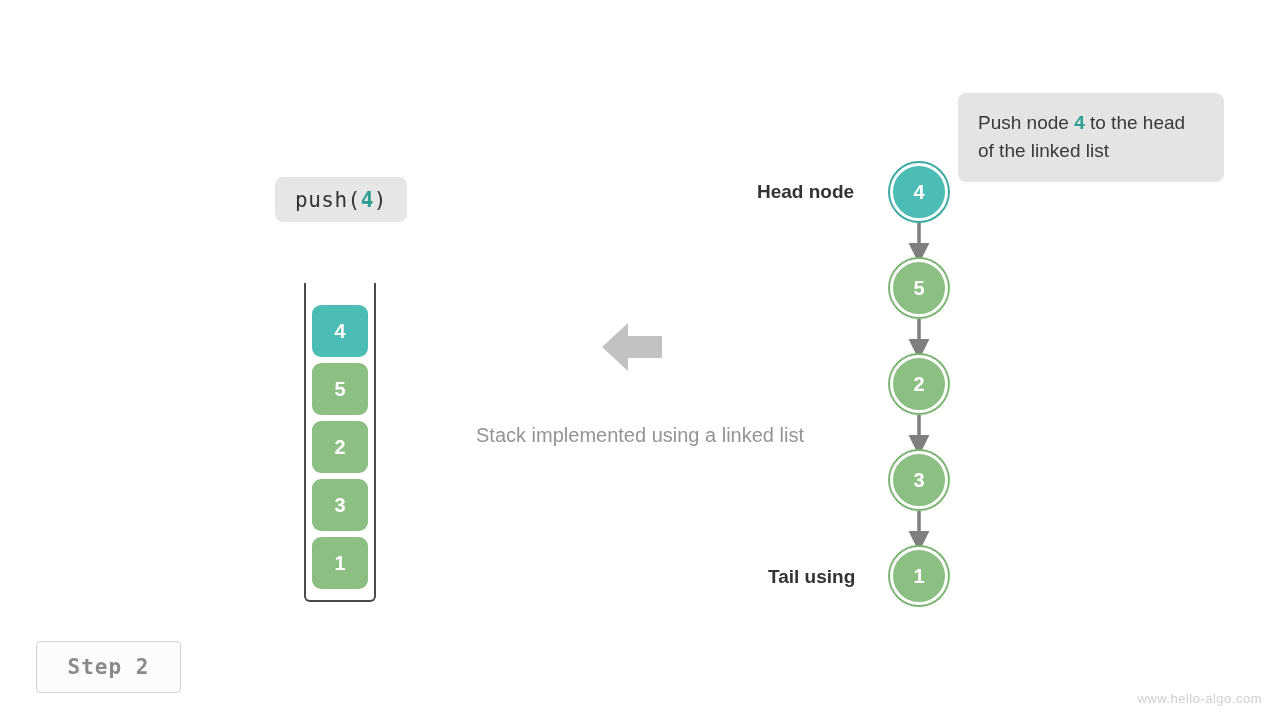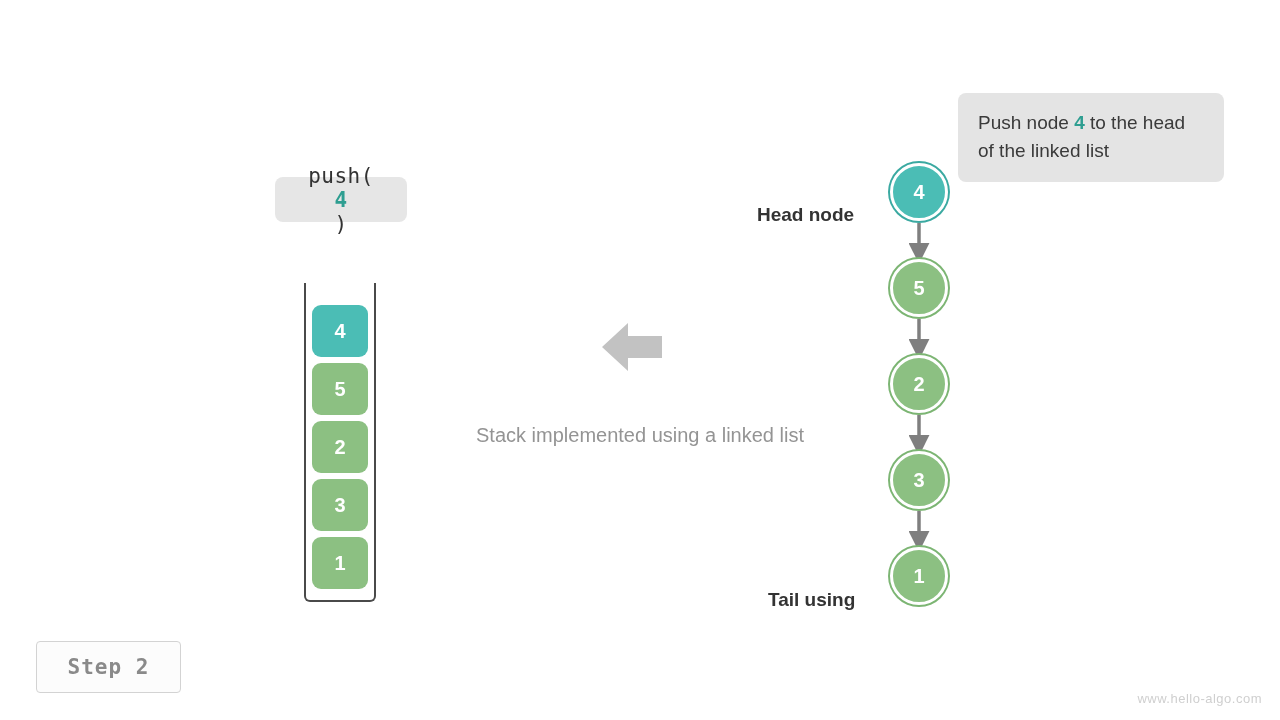--- a/index.html
+++ b/index.html
@@ -47,21 +47,20 @@
     box-sizing: border-box;
     background: #e6e6e6;
     border-radius: 8px;
     display: flex;
     align-items: center;
     justify-content: center;
     font-family: "DejaVu Sans Mono", monospace;
     font-size: 21px;
     color: #333333;
     letter-spacing: 0.5px;
-    flex-direction: column;
   }
   #push-label .hl { color: #2e9e91; font-weight: bold; }
 
   
   #stack-container {
     left: 304px;
     top: 283px;
     width: 72px;
     height: 319px;
     box-sizing: border-box;
@@ -123,21 +122,20 @@
     margin-top: -29px;
   }
   .node.green { background: #8cc082; border: 3px solid #ffffff; box-shadow: 0 0 0 2px #7cb573; }
   .node.teal  { background: #4bbdb5; border: 3px solid #ffffff; box-shadow: 0 0 0 2px #3aa9a1; }
 
   .edge-label {
     color: #333333;
     font-size: 19px;
     font-weight: bold;
     white-space: nowrap;
-    margin-top: 23px;
   }
   #head-label { left: 757px; top: 181px; }
   #tail-label { left: 768px; top: 566px; }
 
   
   #step-badge {
     left: 36px;
     top: 641px;
     width: 145px;
     height: 52px;

